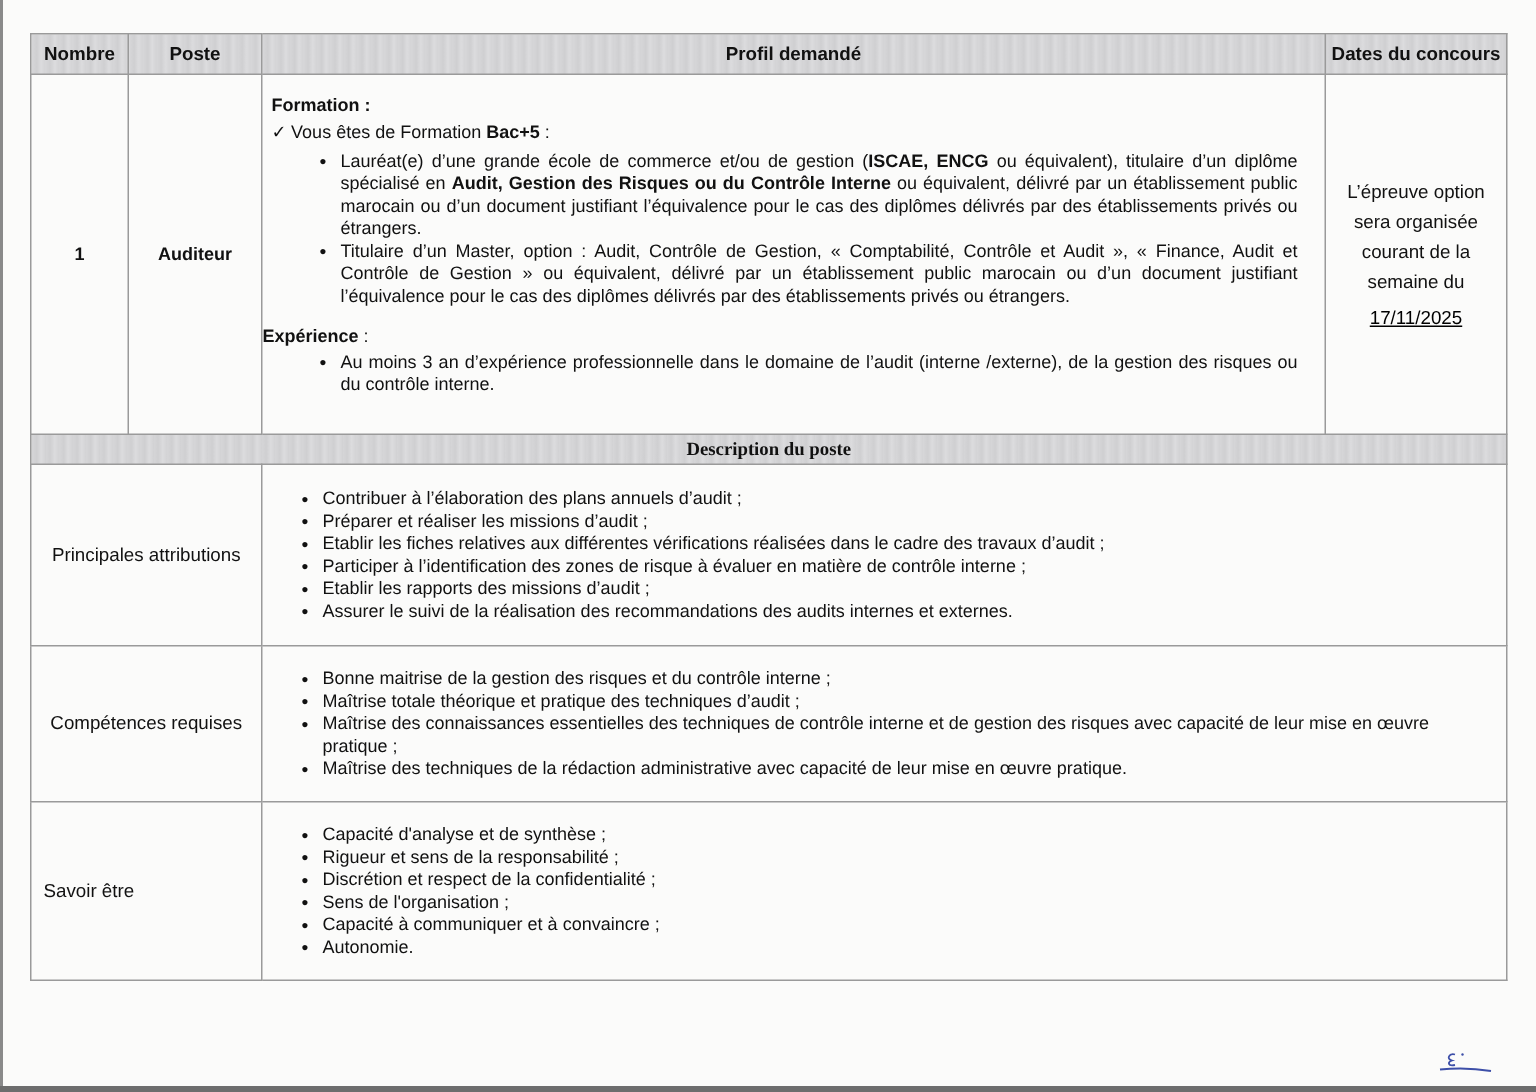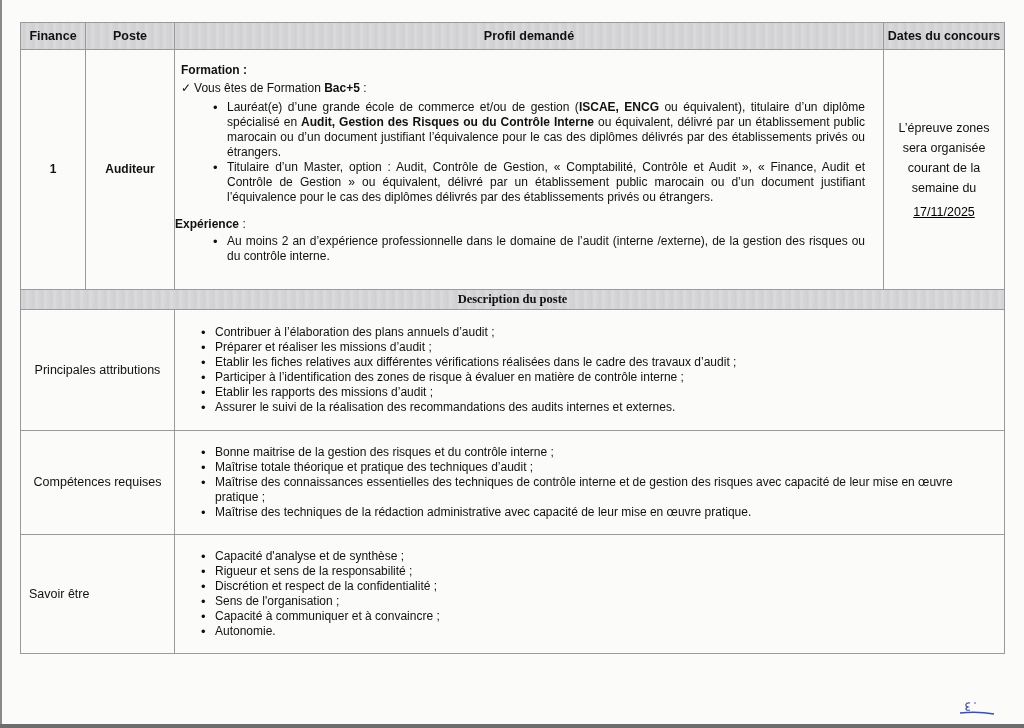--- a/index.html
+++ b/index.html
@@ -56,21 +56,21 @@
 
 <table class="doc">
   <colgroup>
     <col style="width:65px">
     <col style="width:89px">
     <col style="width:709px">
     <col style="width:121px">
   </colgroup>
   <tbody>
       <tr class="hdr">
-    <th>Finance</th>
+    <th>Nombre</th>
     <th>Poste</th>
     <th>Profil demandé</th>
     <th>Dates du concours</th>
   </tr>
   <tr style="height:240px">
     <td class="center">1</td>
     <td class="center">Auditeur</td>
     <td class="profil">
       <div style="font-weight:bold">
         <span class="section-title">Formation</span><span> :</span>
@@ -79,25 +79,25 @@
         <span class="check">✓</span><span>Vous êtes de Formation </span><b>Bac+5</b><span> :</span>
       </div>
       <ul id="formation-list">
             <li><span>Lauréat(e) d’une grande école de commerce et/ou de gestion (</span><b>ISCAE, ENCG</b><span> ou équivalent), titulaire d’un diplôme spécialisé en </span><b>Audit, Gestion des Risques ou du Contrôle Interne</b><span> ou équivalent, délivré par un établissement public marocain ou d’un document justifiant l’équivalence pour le cas des diplômes délivrés par des établissements privés ou étrangers.</span></li>
             <li><span>Titulaire d’un Master, option : Audit, Contrôle de Gestion, « Comptabilité, Contrôle et Audit », « Finance, Audit et Contrôle de Gestion » ou équivalent, délivré par un établissement public marocain ou d’un document justifiant l’équivalence pour le cas des diplômes délivrés par des établissements privés ou étrangers.</span></li>
           </ul>
       <div style="font-weight:bold;margin-left:-6px">
         <span class="section-title">Expérience</span><span style="font-weight:normal"> :</span>
       </div>
       <ul id="experience-list" style="margin-top:2px">
-            <li>Au moins 2 an d’expérience professionnelle dans le domaine de l’audit (interne /externe), de la gestion des risques ou du contrôle interne.</li>
+            <li>Au moins 3 an d’expérience professionnelle dans le domaine de l’audit (interne /externe), de la gestion des risques ou du contrôle interne.</li>
           </ul>
     </td>
     <td class="dates">
-      <div>L’épreuve zones</div>
+      <div>L’épreuve option</div>
       <div>sera organisée</div>
       <div>courant de la</div>
       <div>semaine du</div>
       <div class="date-value" style="margin-top:4px">17/11/2025</div>
     </td>
   </tr>
   <tr class="desc-row">
     <td colspan="4">Description du poste</td>
   </tr>
   <tr style="height:121px">

